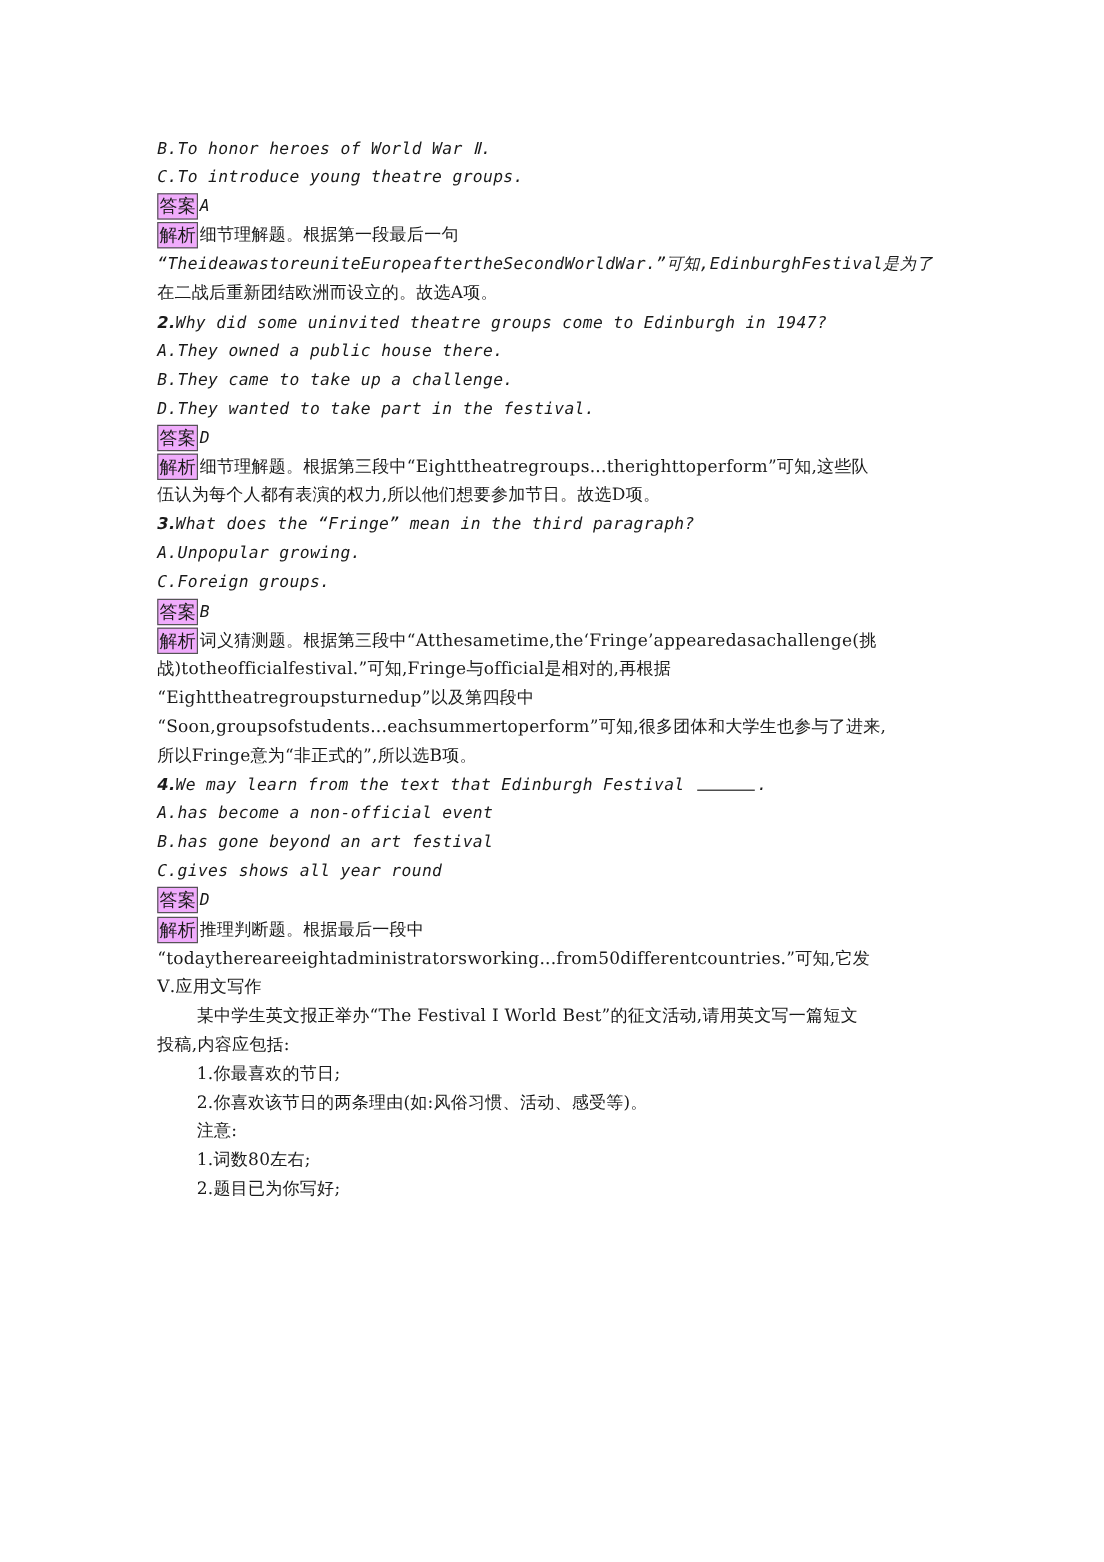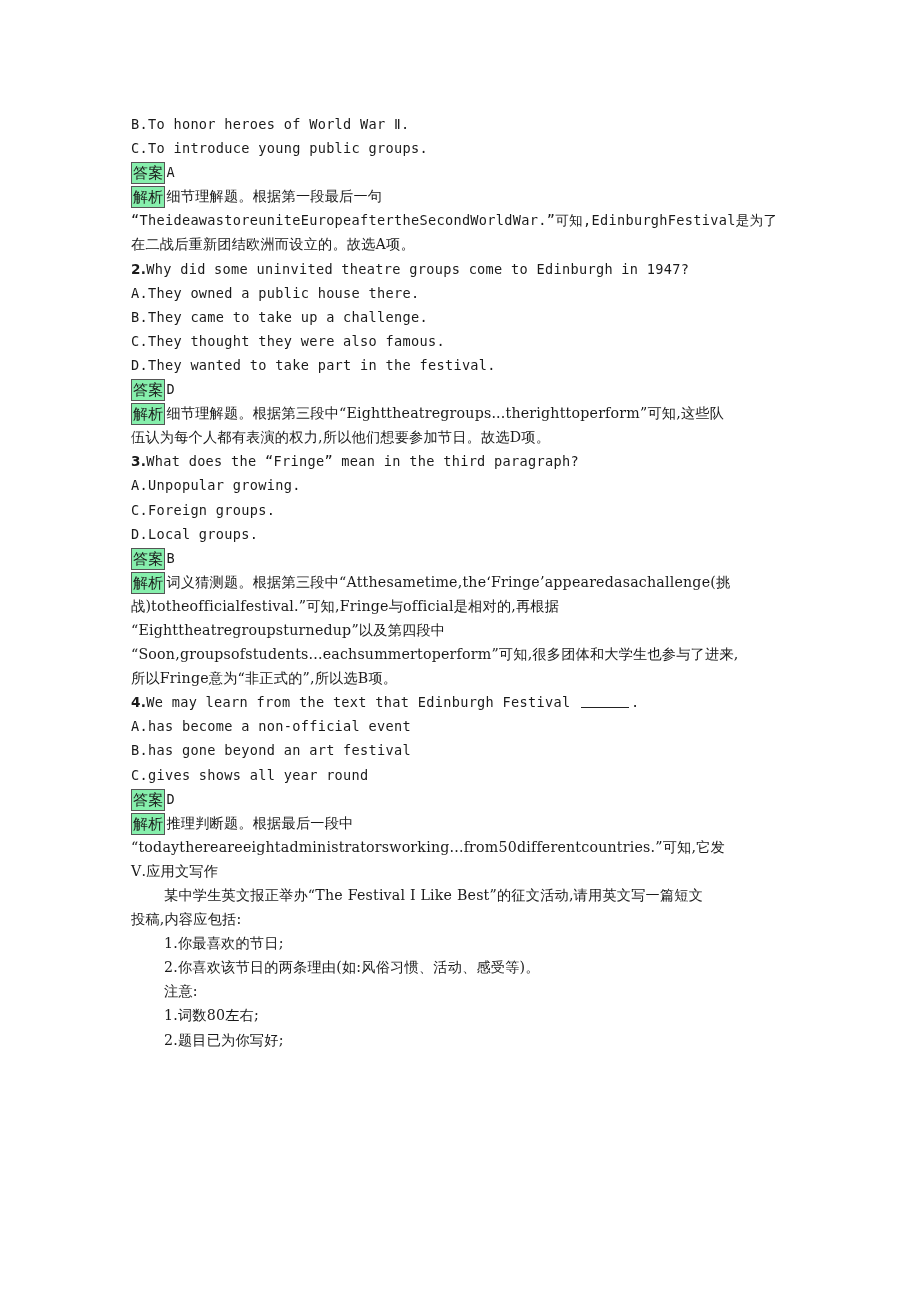--- a/index.html
+++ b/index.html
@@ -6,67 +6,65 @@
   body {
     width: 920px; height: 1302px; position: relative; overflow: hidden;
     font-family: "DejaVu Serif", "Liberation Serif", serif;
     color: #1a1a1a;
   }
   .page {
     position: absolute; left: 131px; top: 112px; width: 668px;
     font-size: 14.2px; line-height: 24.1px;
   }
   .line { white-space: nowrap; height: 24.1px; letter-spacing: 0.2px; }
-  .mono { font-family: "DejaVu Sans Mono", "Liberation Mono", monospace; font-size: 13.6px; letter-spacing: 0.3px; }
+  .mono { font-family: "DejaVu Sans Mono", "Liberation Mono", monospace; font-size: 13.6px; letter-spacing: 0.3px; font-style: italic; }
   .qnum { font-weight: bold; font-family: "DejaVu Sans", "Liberation Sans", sans-serif; font-size: 13.6px; }
   .tag {
-    display: inline-block; background: #86efac; border: 1px solid #555;
+    display: inline-block; background: #f0abfc; border: 1px solid #555;
     padding: 0 1px; line-height: 20px; height: 20px; margin-right: 1px;
     vertical-align: -1px; font-size: 15px;
   }
   .indent1 { padding-left: 33px; }
   .blank { display: inline-block; width: 48px; border-bottom: 1px solid #222; height: 14px; vertical-align: -1px; margin: 0 2px; }
 </style>
 </head>
 <body>
 
 <div class="page">
 
   <div class="line mono">B.To honor heroes of World War Ⅱ.</div>
-  <div class="line mono">C.To introduce young public groups.</div>
+  <div class="line mono">C.To introduce young theatre groups.</div>
   <div class="line">
     <span class="tag">答案</span><span class="mono">A</span>
   </div>
   <div class="line">
     <span class="tag">解析</span><span>细节理解题。根据第一段最后一句</span>
   </div>
   <div class="line mono">“TheideawastoreuniteEuropeaftertheSecondWorldWar.”可知,EdinburghFestival是为了</div>
   <div class="line">在二战后重新团结欧洲而设立的。故选A项。</div>
 
   <div class="line mono">
     <span class="qnum">2.</span><span>Why did some uninvited theatre groups come to Edinburgh in 1947?</span>
   </div>
   <div class="line mono">A.They owned a public house there.</div>
   <div class="line mono">B.They came to take up a challenge.</div>
-  <div class="line mono">C.They thought they were also famous.</div>
   <div class="line mono">D.They wanted to take part in the festival.</div>
   <div class="line">
     <span class="tag">答案</span><span class="mono">D</span>
   </div>
   <div class="line">
     <span class="tag">解析</span><span>细节理解题。根据第三段中“Eighttheatregroups...therighttoperform”可知,这些队</span>
   </div>
   <div class="line">伍认为每个人都有表演的权力,所以他们想要参加节日。故选D项。</div>
 
   <div class="line mono">
     <span class="qnum">3.</span><span>What does the “Fringe” mean in the third paragraph?</span>
   </div>
   <div class="line mono">A.Unpopular growing.</div>
   <div class="line mono">C.Foreign groups.</div>
-  <div class="line mono">D.Local groups.</div>
   <div class="line">
     <span class="tag">答案</span><span class="mono">B</span>
   </div>
   <div class="line">
     <span class="tag">解析</span><span>词义猜测题。根据第三段中“Atthesametime,the‘Fringe’appearedasachallenge(挑</span>
   </div>
   <div class="line">战)totheofficialfestival.”可知,Fringe与official是相对的,再根据</div>
   <div class="line">“Eighttheatregroupsturnedup”以及第四段中</div>
   <div class="line">“Soon,groupsofstudents...eachsummertoperform”可知,很多团体和大学生也参与了进来,</div>
   <div class="line">所以Fringe意为“非正式的”,所以选B项。</div>
@@ -80,20 +78,20 @@
   <div class="line mono">C.gives shows all year round</div>
   <div class="line">
     <span class="tag">答案</span><span class="mono">D</span>
   </div>
   <div class="line">
     <span class="tag">解析</span><span>推理判断题。根据最后一段中</span>
   </div>
   <div class="line">“todaythereareeightadministratorsworking...from50differentcountries.”可知,它发</div>
 
   <div class="line">Ⅴ.应用文写作</div>
-  <div class="line indent1">某中学生英文报正举办“The Festival I Like Best”的征文活动,请用英文写一篇短文</div>
+  <div class="line indent1">某中学生英文报正举办“The Festival I World Best”的征文活动,请用英文写一篇短文</div>
   <div class="line">投稿,内容应包括:</div>
   <div class="line indent1">1.你最喜欢的节日;</div>
   <div class="line indent1">2.你喜欢该节日的两条理由(如:风俗习惯、活动、感受等)。</div>
   <div class="line indent1">注意:</div>
   <div class="line indent1">1.词数80左右;</div>
   <div class="line indent1">2.题目已为你写好;</div>
 </div>
 
 </body></html>

